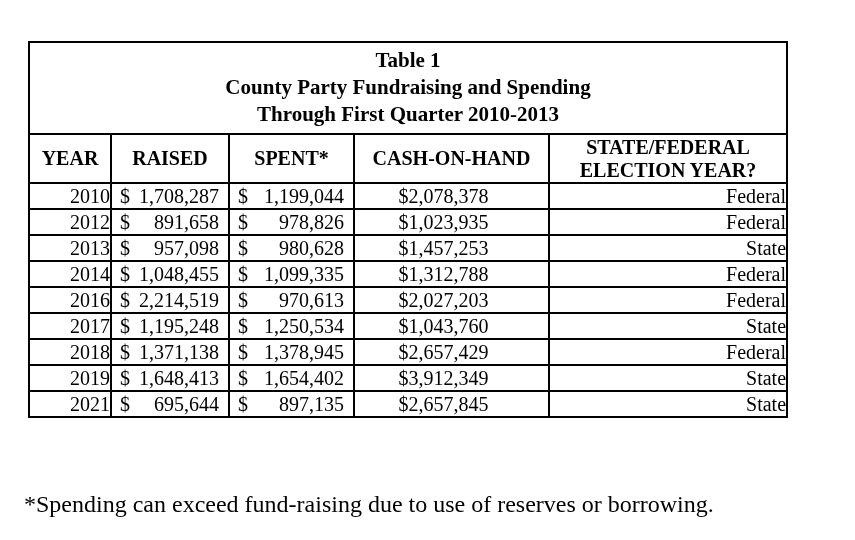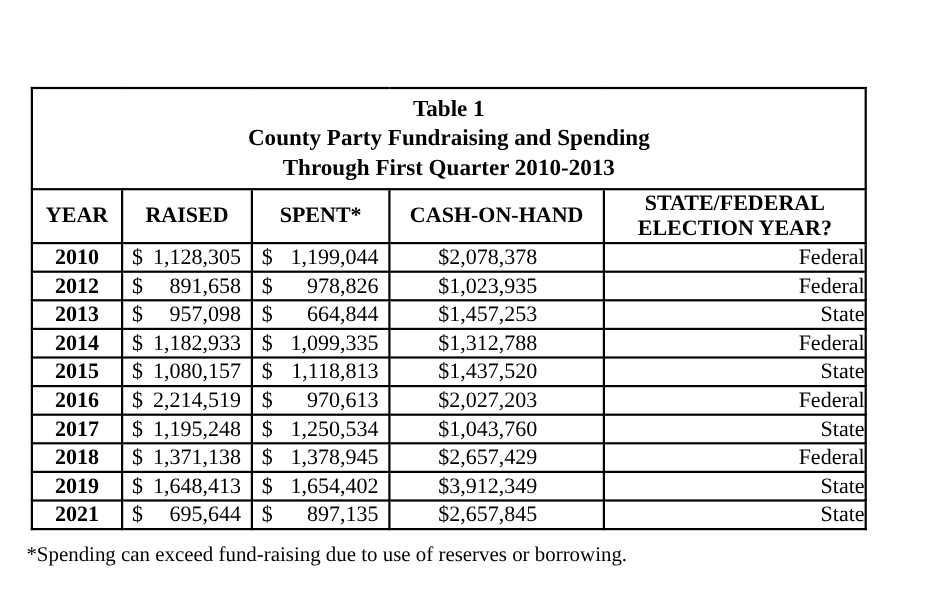--- a/index.html
+++ b/index.html
@@ -16,21 +16,20 @@
     background: #ffffff;
     overflow: hidden;
   }
   table.fund-table {
     position: absolute;
     left: 28px;
     top: 41px;
     width: 758px;
     border-collapse: collapse;
     table-layout: fixed;
-    margin-top: 38px;
   }
   table.fund-table th,
   table.fund-table td {
     border: 2px solid #000000;
     margin: 0;
   }
   .title-cell {
     text-align: center;
     font-weight: bold;
     font-size: 21px;
@@ -47,34 +46,34 @@
     padding: 0;
   }
   td.cell {
     font-size: 20px;
     line-height: 24px;
     height: 24px;
     padding: 0;
     vertical-align: middle;
     white-space: nowrap;
   }
-  td.c-year { text-align: center; font-weight: bold; }
+  td.c-year { text-align: right; }
   td.c-money .money {
     display: flex;
     justify-content: space-between;
     align-items: baseline;
     padding: 0 9px 0 8px;
   }
   td.c-cash { text-align: center; padding-right: 16px; }
   td.c-elect { text-align: right; }
   .footnote {
     position: absolute;
     left: 24px;
     top: 494px;
-    font-size: 19px;
+    font-size: 24px;
     line-height: 21px;
     white-space: nowrap;
   }
 </style>
 </head>
 <body>
 
 <div class="page">
 
   <table class="fund-table">
@@ -103,21 +102,21 @@
           <div>ELECTION YEAR?</div>
         </th>
       </tr>
     </thead>
     <tbody>
       <tr>
         <td class="cell c-year">2010</td>
         <td class="cell c-money">
             <div class="money">
               <span>$</span>
-              <span>1,128,305</span>
+              <span>1,708,287</span>
             </div>
           </td>
         <td class="cell c-money">
             <div class="money">
               <span>$</span>
               <span>1,199,044</span>
             </div>
           </td>
         <td class="cell c-cash">$2,078,378</td>
         <td class="cell c-elect">Federal</td>
@@ -143,59 +142,42 @@
         <td class="cell c-year">2013</td>
         <td class="cell c-money">
             <div class="money">
               <span>$</span>
               <span>957,098</span>
             </div>
           </td>
         <td class="cell c-money">
             <div class="money">
               <span>$</span>
-              <span>664,844</span>
+              <span>980,628</span>
             </div>
           </td>
         <td class="cell c-cash">$1,457,253</td>
         <td class="cell c-elect">State</td>
       </tr>
       <tr>
         <td class="cell c-year">2014</td>
         <td class="cell c-money">
             <div class="money">
               <span>$</span>
-              <span>1,182,933</span>
+              <span>1,048,455</span>
             </div>
           </td>
         <td class="cell c-money">
             <div class="money">
               <span>$</span>
               <span>1,099,335</span>
             </div>
           </td>
         <td class="cell c-cash">$1,312,788</td>
         <td class="cell c-elect">Federal</td>
-      </tr>
-      <tr>
-        <td class="cell c-year">2015</td>
-        <td class="cell c-money">
-            <div class="money">
-              <span>$</span>
-              <span>1,080,157</span>
-            </div>
-          </td>
-        <td class="cell c-money">
-            <div class="money">
-              <span>$</span>
-              <span>1,118,813</span>
-            </div>
-          </td>
-        <td class="cell c-cash">$1,437,520</td>
-        <td class="cell c-elect">State</td>
       </tr>
       <tr>
         <td class="cell c-year">2016</td>
         <td class="cell c-money">
             <div class="money">
               <span>$</span>
               <span>2,214,519</span>
             </div>
           </td>
         <td class="cell c-money">

